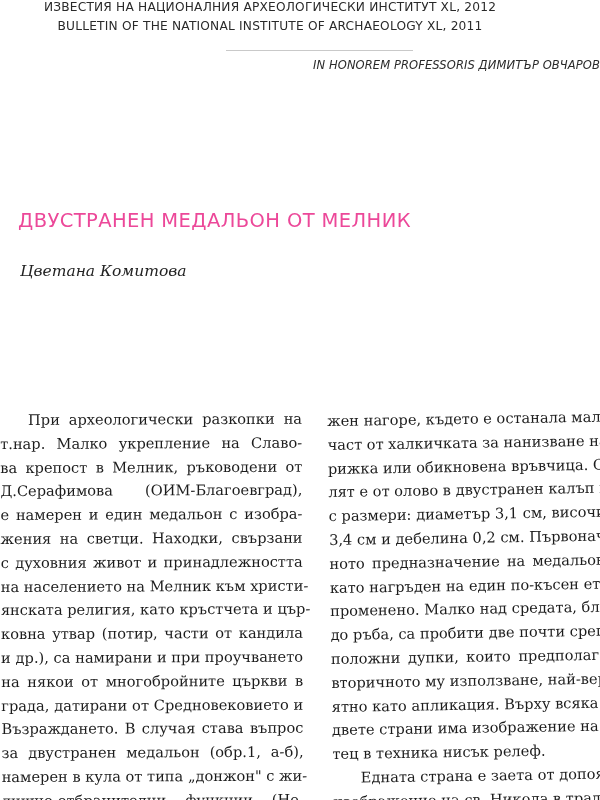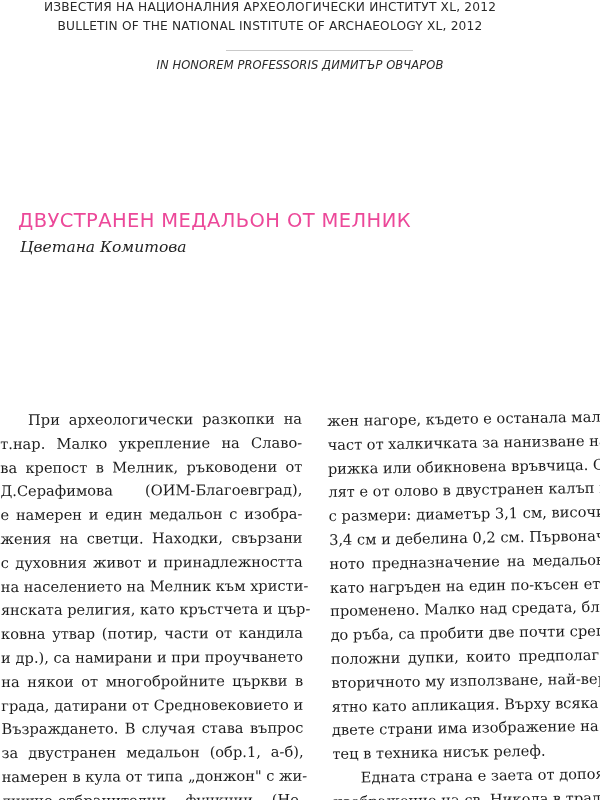--- a/index.html
+++ b/index.html
@@ -13,49 +13,49 @@
     font-family: "DejaVu Sans", sans-serif; font-size: 12.2px; color: #2a2a2a;
     letter-spacing: 0.2px; white-space: nowrap;
   }
   #hdr1 { top: 0px; }
   #hdr2 { top: 19px; }
   .sep {
     position: absolute; left: 226px; top: 50px; width: 187px; height: 1px;
     background: #c9c9c9;
   }
   .honorem {
-    position: absolute; left: 0; width: 600px; top: 58px; text-align: center;
+    position: absolute; left: 0; width: 600px; top: 58px; text-align: right;
     font-family: "DejaVu Sans", sans-serif; font-style: italic; font-size: 11.5px;
     color: #2a2a2a; white-space: nowrap; letter-spacing: 0.1px;
   }
   .title {
     position: absolute; left: 18px; top: 196px;
     font-family: "DejaVu Sans", sans-serif; font-size: 19.5px; color: #ec4899;
     letter-spacing: 0.4px; white-space: nowrap; font-weight: normal;
   }
   .author {
-    position: absolute; left: 20px; top: 238px;
+    position: absolute; left: 20px; top: 262px;
     font-family: "DejaVu Serif", serif; font-style: italic; font-size: 15.5px; color: #222;
     white-space: nowrap;
   }
   .col {
     position: absolute; top: 408px; font-size: 14.6px; line-height: 23.8px;
     text-align: justify; color: #1c1c1c;
   }
   #col-left { left: 0px; width: 302px; transform: rotate(-0.25deg); transform-origin: left top; }
   #col-right { left: 327px; width: 285px; transform: rotate(-0.9deg); transform-origin: left top; top: 409px; }
   .ln { display: block; white-space: nowrap; text-align-last: justify; text-align: justify; }
   .ln.end { text-align-last: left; }
   .ind { text-indent: 28px; }
 </style>
 </head>
 <body>
 
 <div id="hdr1" class="header-line">ИЗВЕСТИЯ НА НАЦИОНАЛНИЯ АРХЕОЛОГИЧЕСКИ ИНСТИТУТ XL, 2012</div>
-<div id="hdr2" class="header-line">BULLETIN OF THE NATIONAL INSTITUTE OF ARCHAEOLOGY XL, 2012</div>
+<div id="hdr2" class="header-line">BULLETIN OF THE NATIONAL INSTITUTE OF ARCHAEOLOGY XL, 2011</div>
 <div class="sep"></div>
 <div class="honorem">IN HONOREM PROFESSORIS ДИМИТЪР ОВЧАРОВ</div>
 
 <h1 class="title">ДВУСТРАНЕН МЕДАЛЬОН ОТ МЕЛНИК</h1>
 <div class="author">Цветана Комитова</div>
 
 <div id="col-left" class="col">
     <span class="ln ind">При археологически разкопки на</span>
     <span class="ln">т.нар. Малко укрепление на Славо-</span>
     <span class="ln">ва крепост в Мелник, ръководени от</span>

